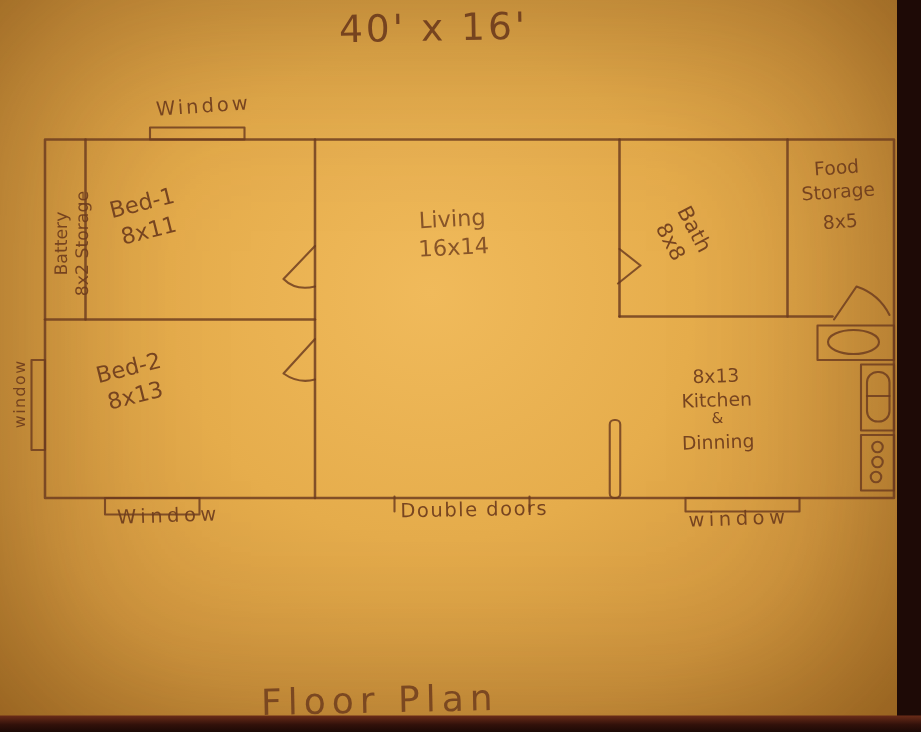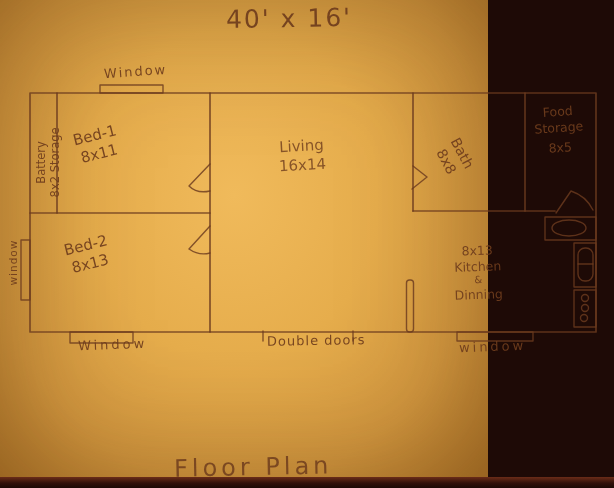--- a/index.html
+++ b/index.html
@@ -6,21 +6,21 @@
     --paper:#e2a946;
     --ink:#6b3a1e;
   }
   html,body{margin:0;padding:0;}
   body{
     width:614px;height:488px;overflow:hidden;
     font-family:"DejaVu Sans",sans-serif;
     background:#1e0a06;
   }
   .scene{
-    position:relative;width:488px;height:488px;
+    position:relative;width:598px;height:488px;
     background:
       radial-gradient(ellipse at 48% 40%, #f0ba5b 0%, #e6ad4c 40%, #d49940 70%, #b87e2e 96%);
     box-shadow: inset 0 0 140px rgba(70,35,0,.38);
     text-decoration: underline;
   }
   .table-edge{
     position:absolute;left:0;bottom:0;width:614px;height:11px;
     background:linear-gradient(#6b2c18,#32110a 55%,#1c0905);
   }
   svg.plan{position:absolute;left:0;top:0;}

